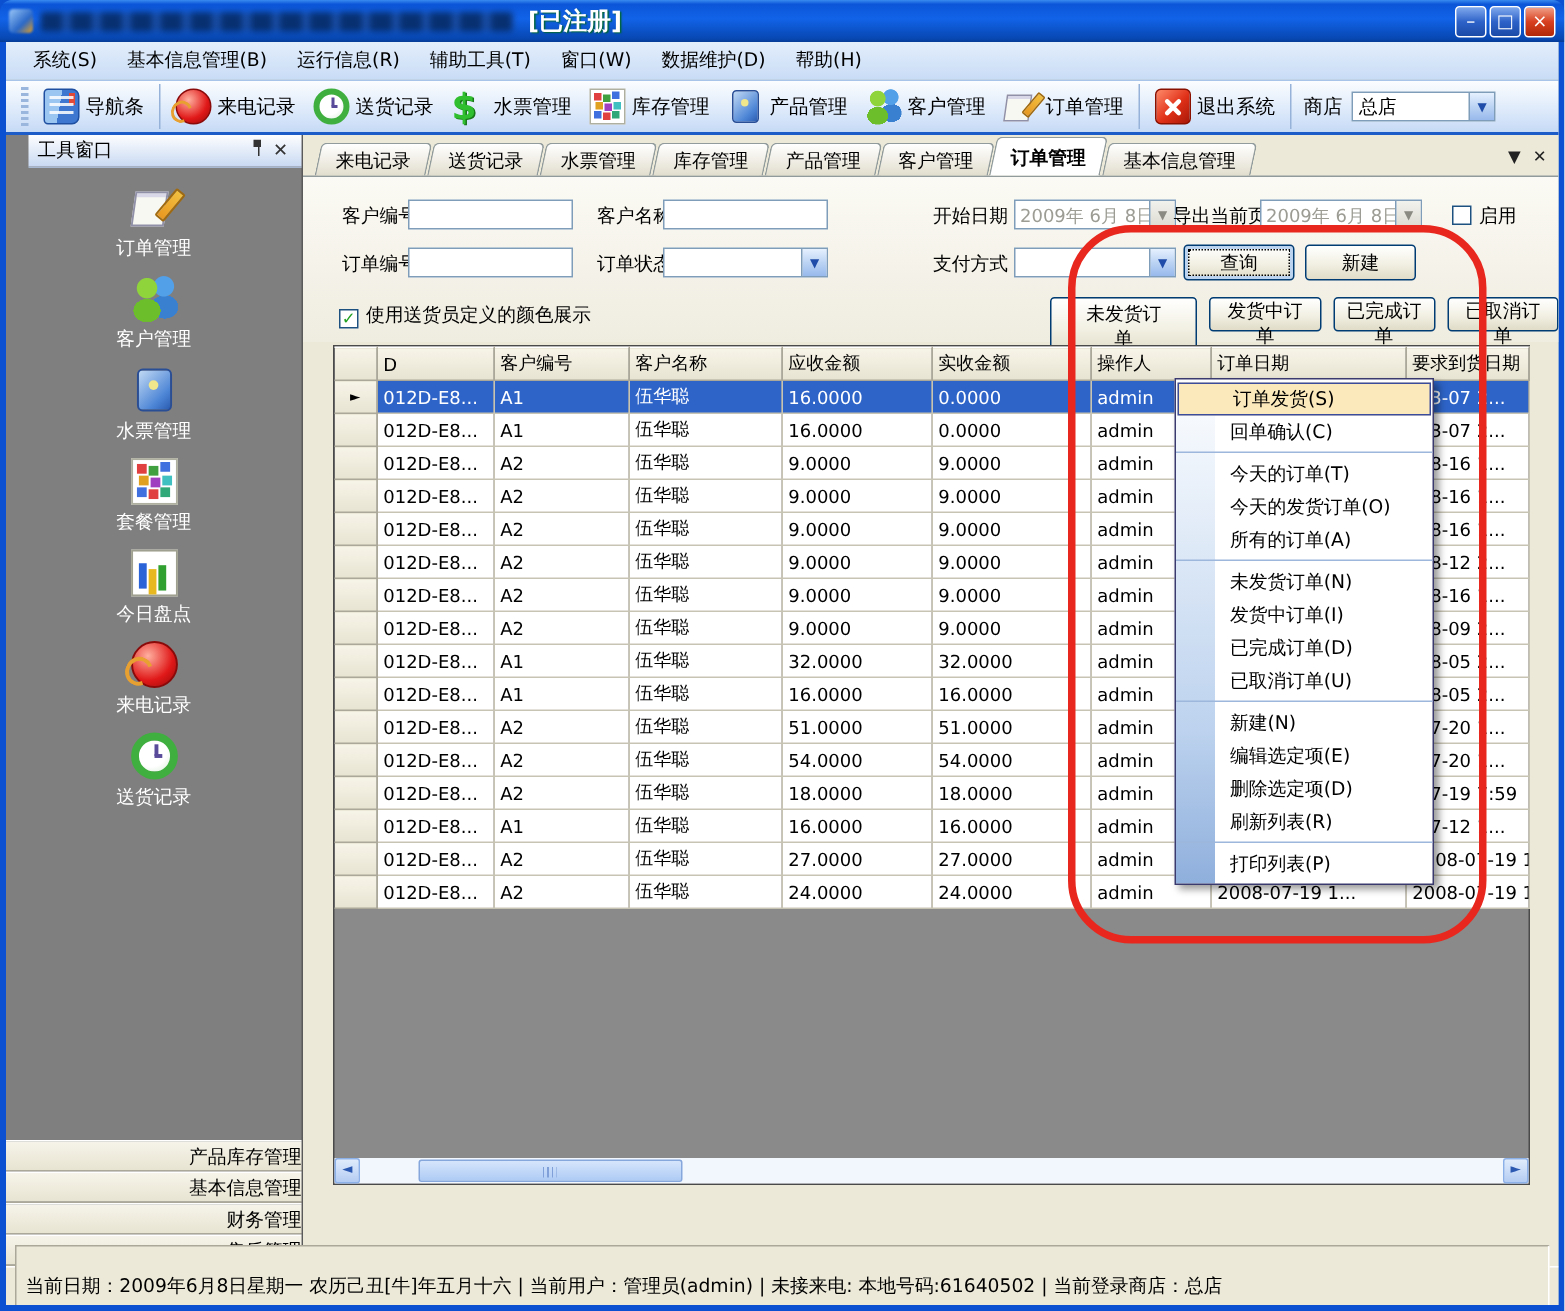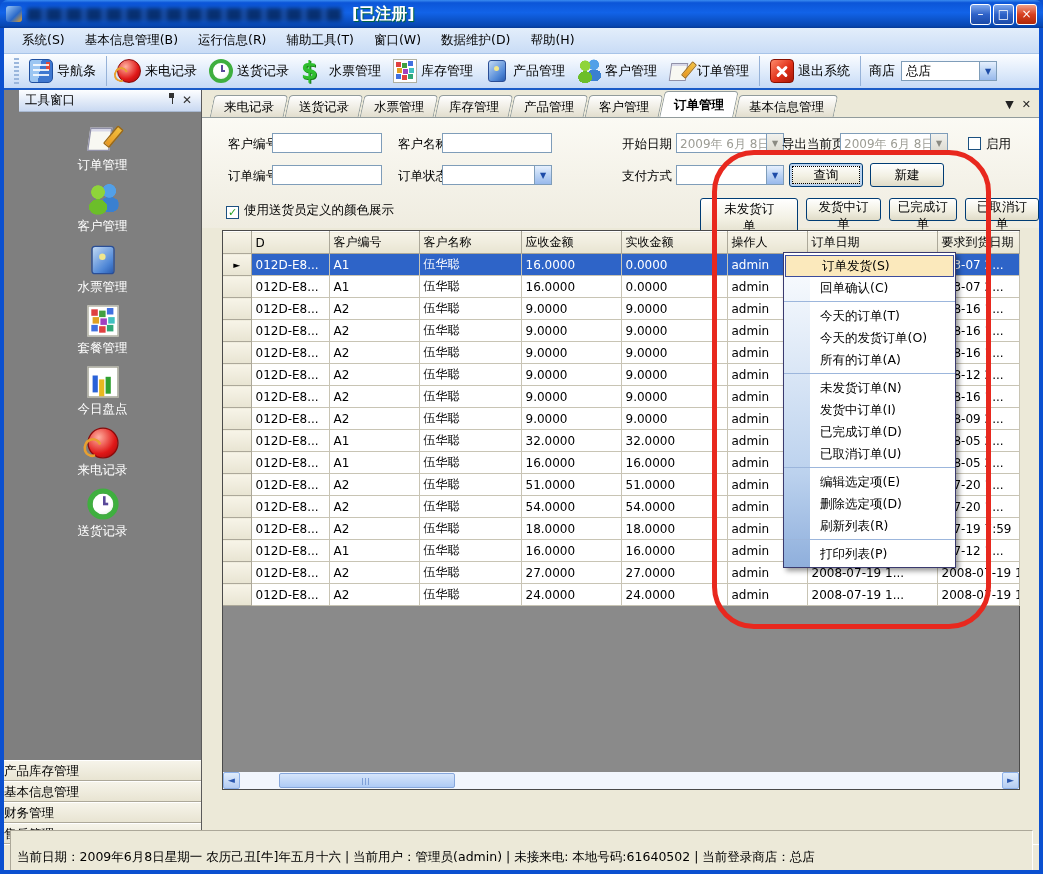--- a/index.html
+++ b/index.html
@@ -81,21 +81,21 @@
   .side-titlebar .t { flex:1; }
   .side-tool { width:16px; height:16px; text-align:center; line-height:15px; font-size:12px; color:#333; }
   .side-group-header { height:20px; background:linear-gradient(#FBF9F2,#E2DCC8); border-bottom:1px solid #B8B09A;
     text-align:center; font-size:12.5px; line-height:20px; color:#000; }
   .side-items { flex:1; display:flex; flex-direction:column; align-items:center; padding-top:14px; gap:13px; overflow:hidden; }
   .side-item { display:flex; flex-direction:column; align-items:center; gap:7px; cursor:pointer; }
   .side-item .ico { transform:scale(1.3); transform-origin:center; }
   .side-item .lbl { color:#fff; font-size:12.5px; }
   .side-bottom { margin-top:auto; }
   .side-group-btn { height:21px; background:linear-gradient(#F6F4EA,#E8E4D2); border-top:1px solid #fff; border-bottom:1px solid #ACA899;
-    text-align:left; font-size:12.5px; line-height:20px; cursor:pointer; }
+    text-align:right; font-size:12.5px; line-height:20px; cursor:pointer; }
 
   
   .main { position:absolute; left:198px; right:0; top:62px; bottom:26px; background:#ECE9D8; }
 
   
   .tabstrip { position:absolute; left:0; right:0; top:0; height:28px; display:flex; align-items:flex-end; padding-left:10px;
     border-bottom:1px solid #919B9C; background:#ECE9D8; }
   .tab { position:relative; height:22px; padding:0 11px; margin-right:1px; font-size:12.5px; line-height:21px;
     background:linear-gradient(#FFFFFF,#E2DECE); border:1px solid #919B9C; border-bottom:none; border-radius:4px 4px 0 0;
     transform:skewX(-12deg); cursor:pointer; }
@@ -636,20 +636,21 @@
       <div class="ctx-item has-sep">所有的订单(A)</div>
 
       <div class="ctx-item">未发货订单(N)</div>
 
       <div class="ctx-item">发货中订单(I)</div>
 
       <div class="ctx-item">已完成订单(D)</div>
 
       <div class="ctx-item has-sep">已取消订单(U)</div>
 
+      <div class="ctx-item">新建(N)</div>
 
       <div class="ctx-item">编辑选定项(E)</div>
 
       <div class="ctx-item">删除选定项(D)</div>
 
       <div class="ctx-item has-sep">刷新列表(R)</div>
 
       <div class="ctx-item">打印列表(P)</div>
 
   </div>

